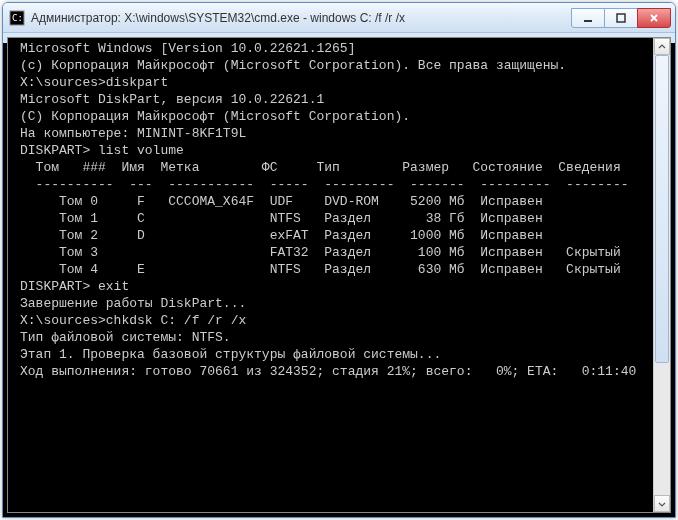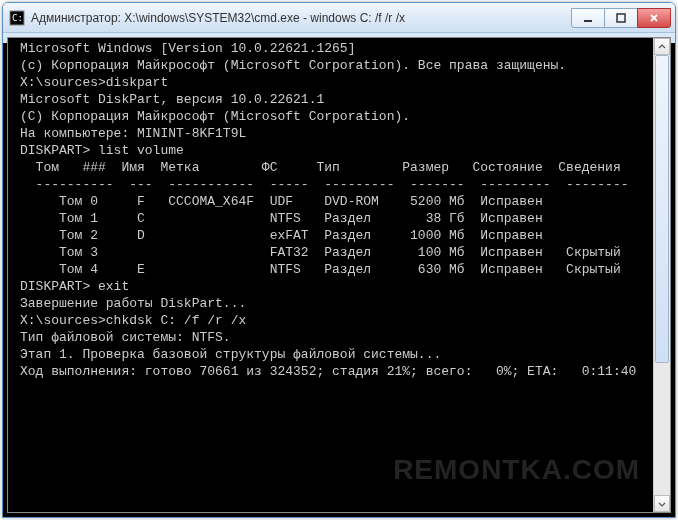--- a/index.html
+++ b/index.html
@@ -156,15 +156,14 @@
       <div class="sb-track">
         <div class="sb-thumb"></div>
       </div>
       <div class="sb-btn">
         <svg width="8" height="8" viewBox="0 0 8 8">
             <path d="M1 3 L4 6 L7 3" fill="none" stroke="#555" stroke-width="1.2"></path>
           </svg>
       </div>
     </div>
 
-    <div class="watermark">REMONTKA.COM</div>
   </div>
 </div>
 
 </body></html>

